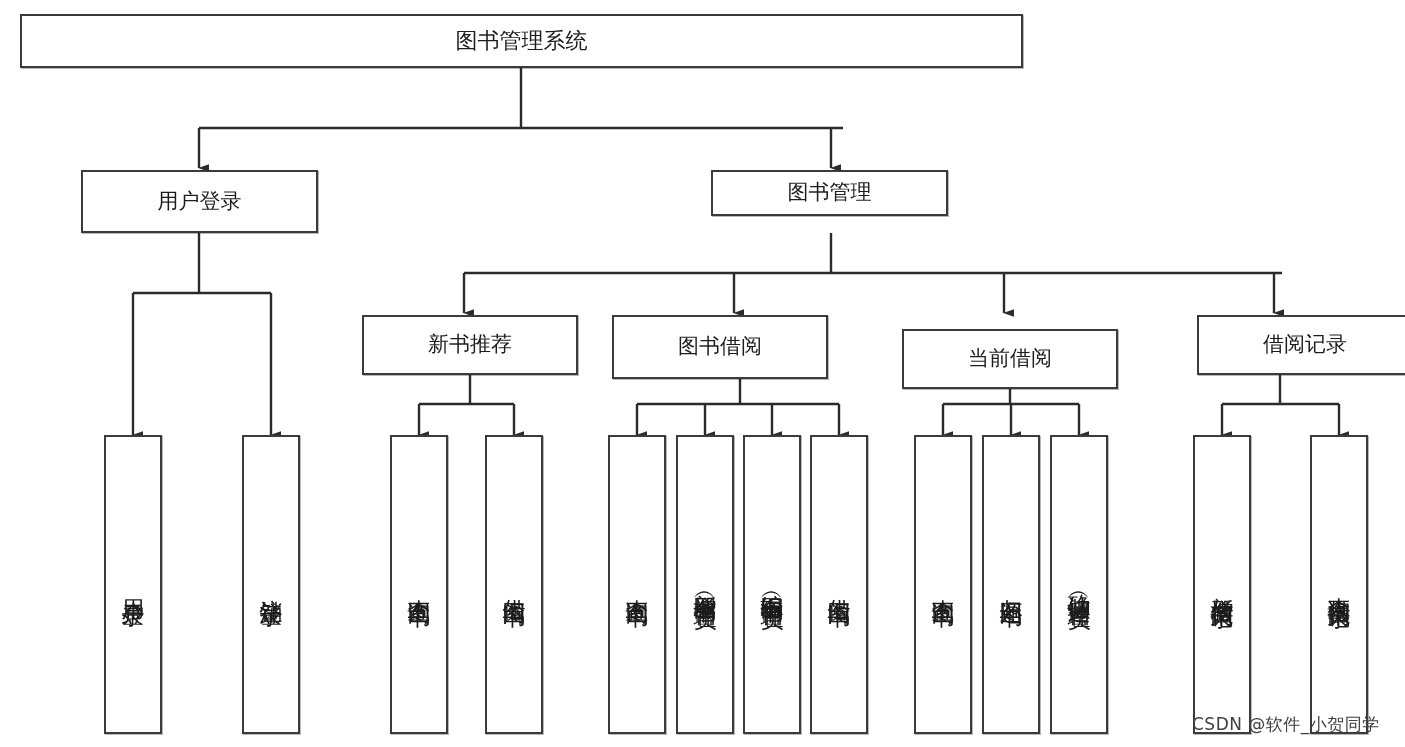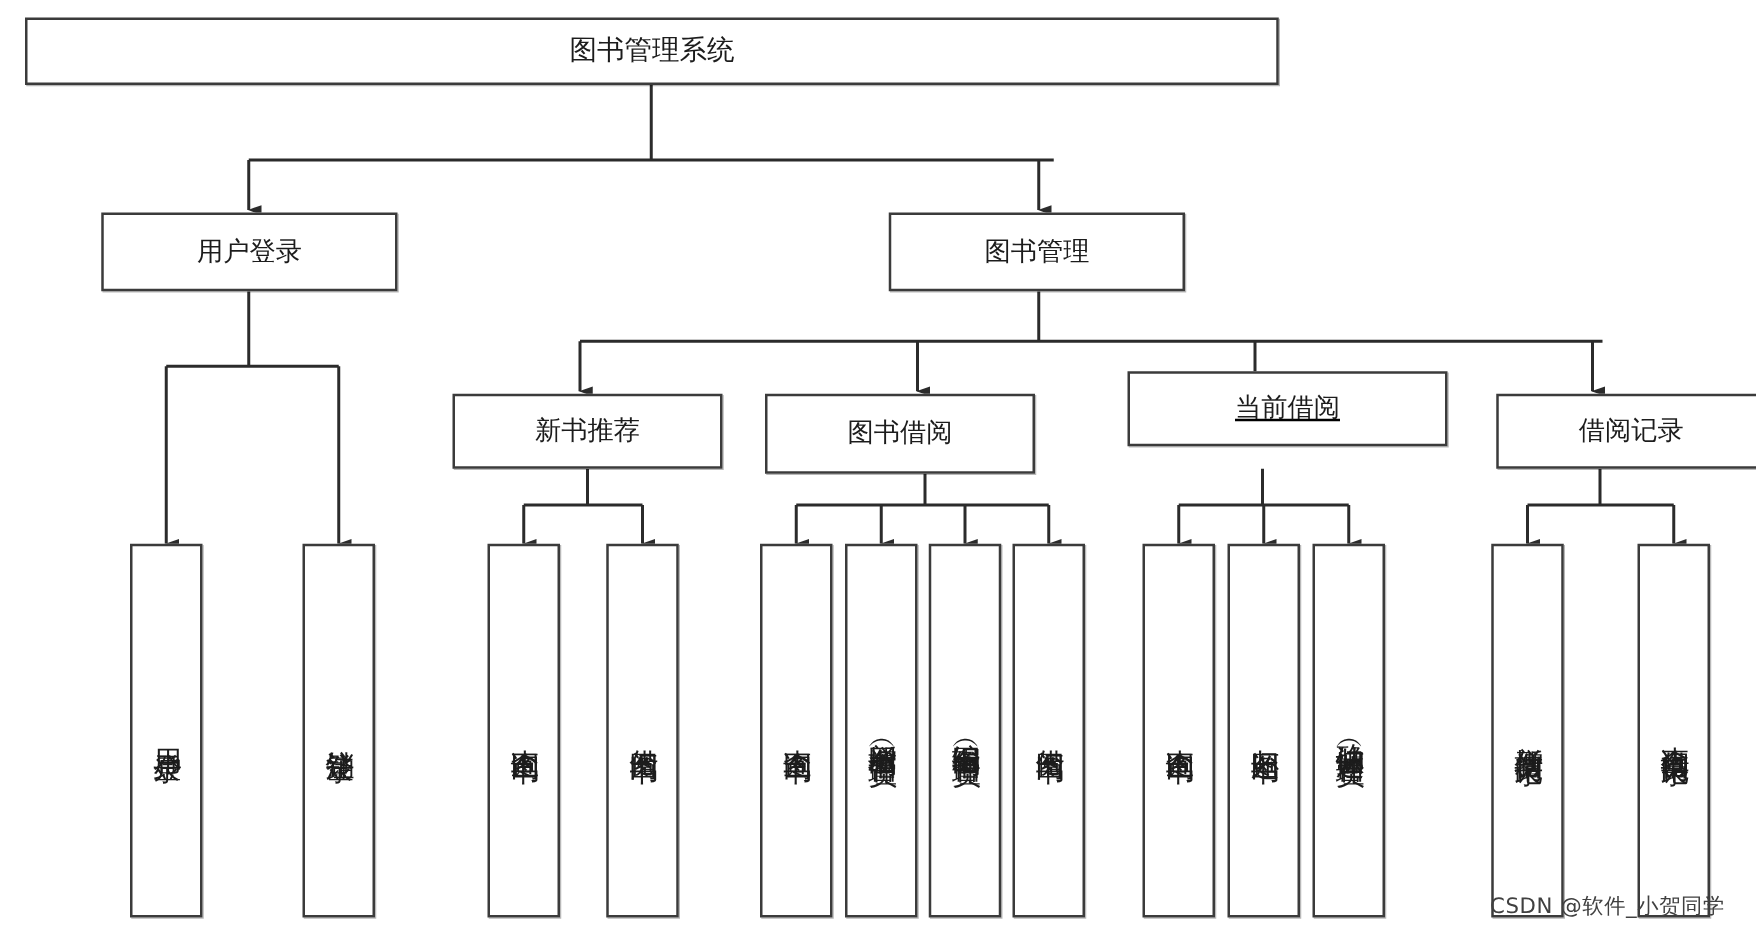--- a/index.html
+++ b/index.html
@@ -122,33 +122,33 @@
   </svg>
 
   <div class="node-box node-root" style="left:20px; top:14px; width:1003px; height:54px;">
     <span class="node-label">图书管理系统</span>
   </div>
 
   <div class="node-box node-h" style="left:81px; top:170px; width:237px; height:63px;">
     <span class="node-label">用户登录</span>
   </div>
 
-  <div class="node-box node-h" style="left:711px; top:170px; width:237px; height:63px;">
+  <div class="node-box node-h" style="left:711px; top:170px; width:237px; height:46px;">
     <span class="node-label">图书管理</span>
   </div>
 
   <div class="node-box node-h" style="left:362px; top:315px; width:216px; height:60px;justify-content:center;">
     <span class="node-label">新书推荐</span>
   </div>
 
   <div class="node-box node-h" style="left:612px; top:315px; width:216px; height:64px;">
     <span class="node-label">图书借阅</span>
   </div>
 
-  <div class="node-box node-h" style="left:902px; top:297px; width:256px; height:60px;text-decoration:underline;">
+  <div class="node-box node-h" style="left:902px; top:329px; width:216px; height:60px;">
     <span class="node-label">当前借阅</span>
   </div>
 
   <div class="node-box node-h" style="left:1172px; top:315px; width:216px; height:60px;margin-left:25px;">
     <span class="node-label">借阅记录</span>
   </div>
 
   <div class="node-box node-v" style="left:104px; top:435px; width:58px; height:299px;">
     <span class="node-label">用户登录</span>
   </div>

